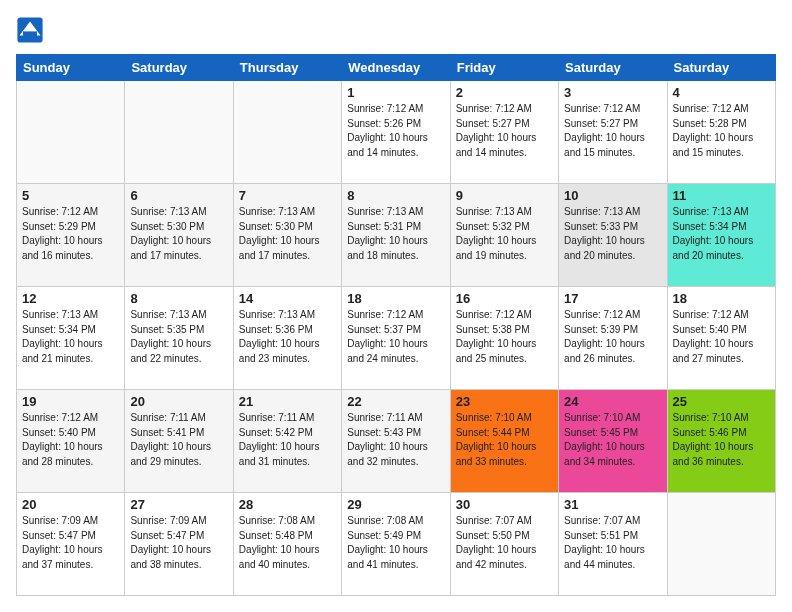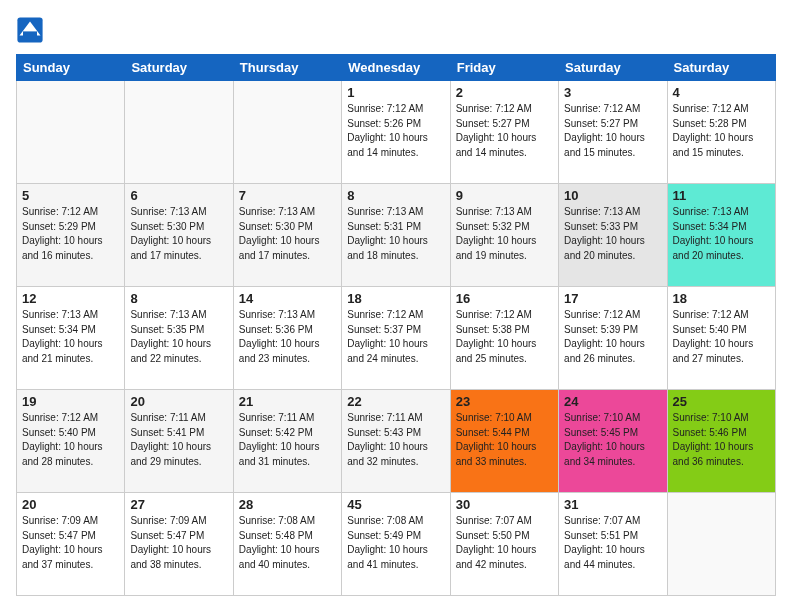--- a/index.html
+++ b/index.html
@@ -332,21 +332,21 @@
 and 38 minutes.</div>
           </td>
           <td>
             <span class="day-num">28</span>
             <div class="day-info" style="white-space: pre-line;">Sunrise: 7:08 AM
 Sunset: 5:48 PM
 Daylight: 10 hours
 and 40 minutes.</div>
           </td>
           <td>
-            <span class="day-num">45</span>
+            <span class="day-num">29</span>
             <div class="day-info" style="white-space: pre-line;">Sunrise: 7:08 AM
 Sunset: 5:49 PM
 Daylight: 10 hours
 and 41 minutes.</div>
           </td>
           <td>
             <span class="day-num">30</span>
             <div class="day-info" style="white-space: pre-line;">Sunrise: 7:07 AM
 Sunset: 5:50 PM
 Daylight: 10 hours

